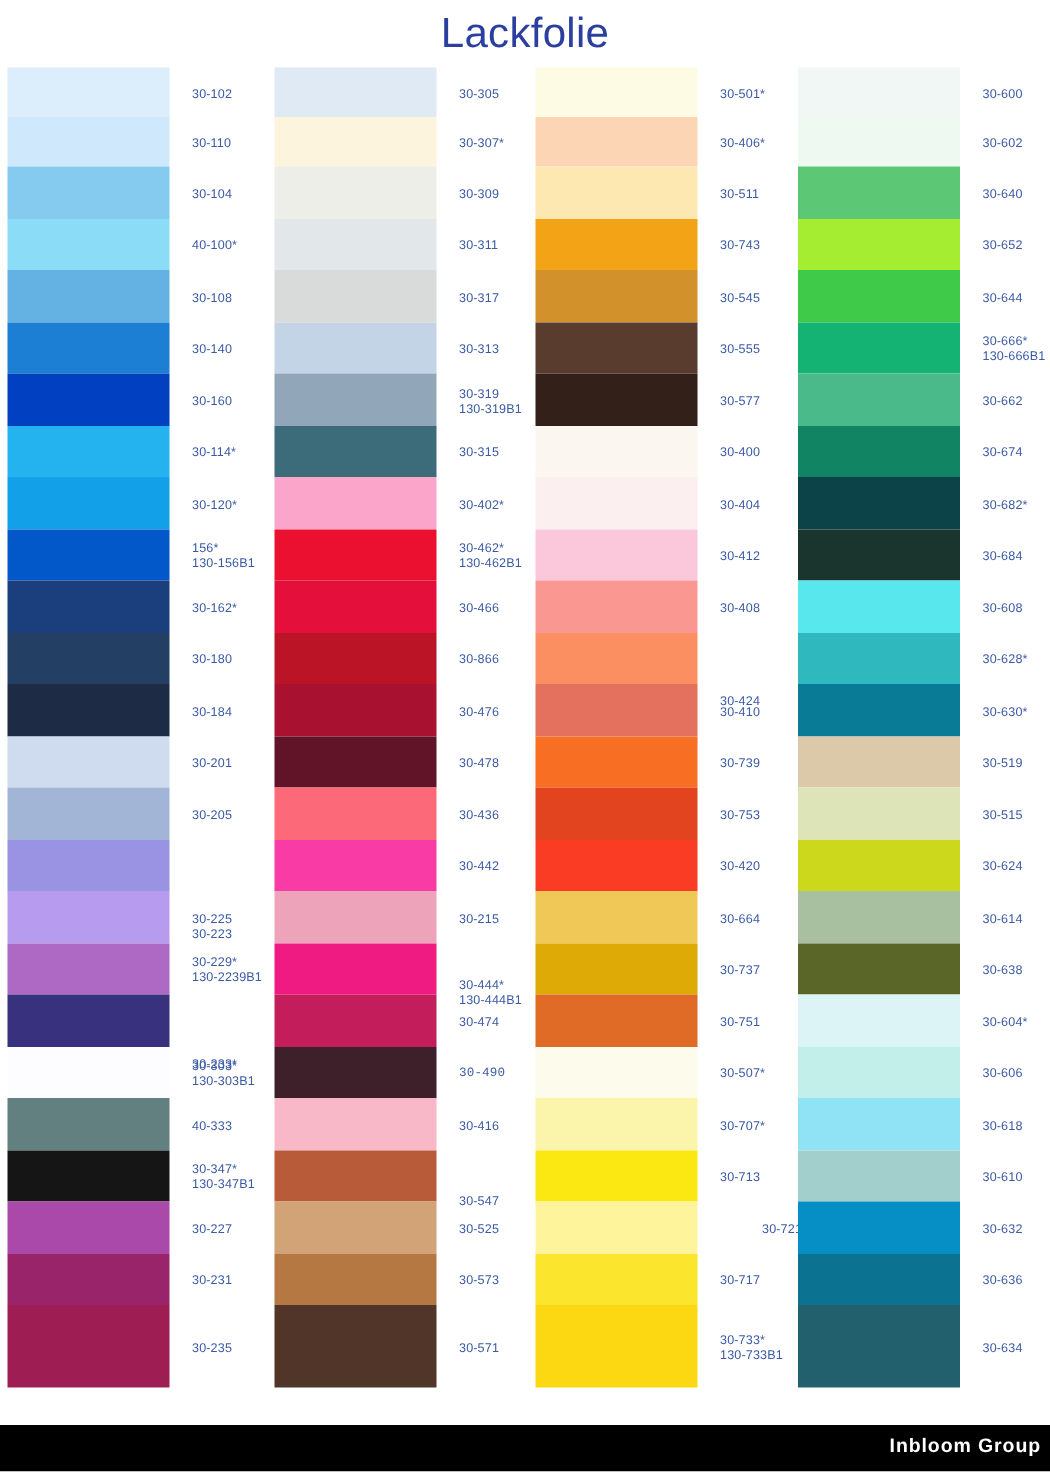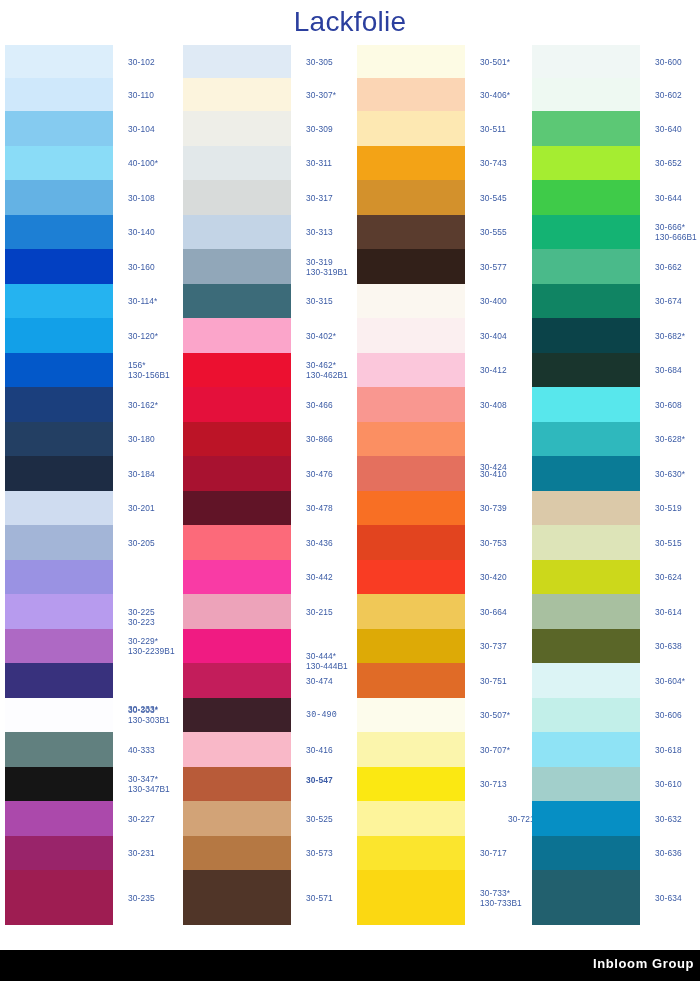--- a/index.html
+++ b/index.html
@@ -207,21 +207,21 @@
         <div class="label" style="top: 389px;"><span>30-866</span></div>
         <div class="label" style="top: 423.5px;"><span>30-476</span></div>
         <div class="label" style="top: 458px;"><span>30-478</span></div>
         <div class="label" style="top: 492.5px;"><span>30-436</span></div>
         <div class="label" style="top: 527px;"><span>30-442</span></div>
         <div class="label" style="top: 561.5px;"><span>30-215</span></div>
         <div class="label" style="top: 606px;"><span>30-444*</span><span class="line2">130-444B1</span></div>
         <div class="label" style="top: 630.5px;"><span>30-474</span></div>
         <div class="label" style="top: 665px; font-family: Liberation Mono, monospace;"><span>30-490</span></div>
         <div class="label" style="top: 699.5px;"><span>30-416</span></div>
-        <div class="label" style="top: 730px; font-weight: bold;"><span>30-547</span></div>
+        <div class="label" style="top: 750px;"><span>30-547</span></div>
         <div class="label" style="top: 768.5px;"><span>30-525</span></div>
         <div class="label" style="top: 803px;"><span>30-573</span></div>
         <div class="label" style="top: 847.5px;"><span>30-571</span></div>
       </div>
   </div>
   <div class="column col-2">
     <div class="swatch-stack">
         <div class="swatch" title="30-501*" style="height: 33px; background: rgb(253, 251, 228);"></div>
         <div class="swatch" title="30-406*" style="height: 33px; background: rgb(251, 213, 180);"></div>
         <div class="swatch" title="30-511" style="height: 35px; background: rgb(253, 232, 178);"></div>

